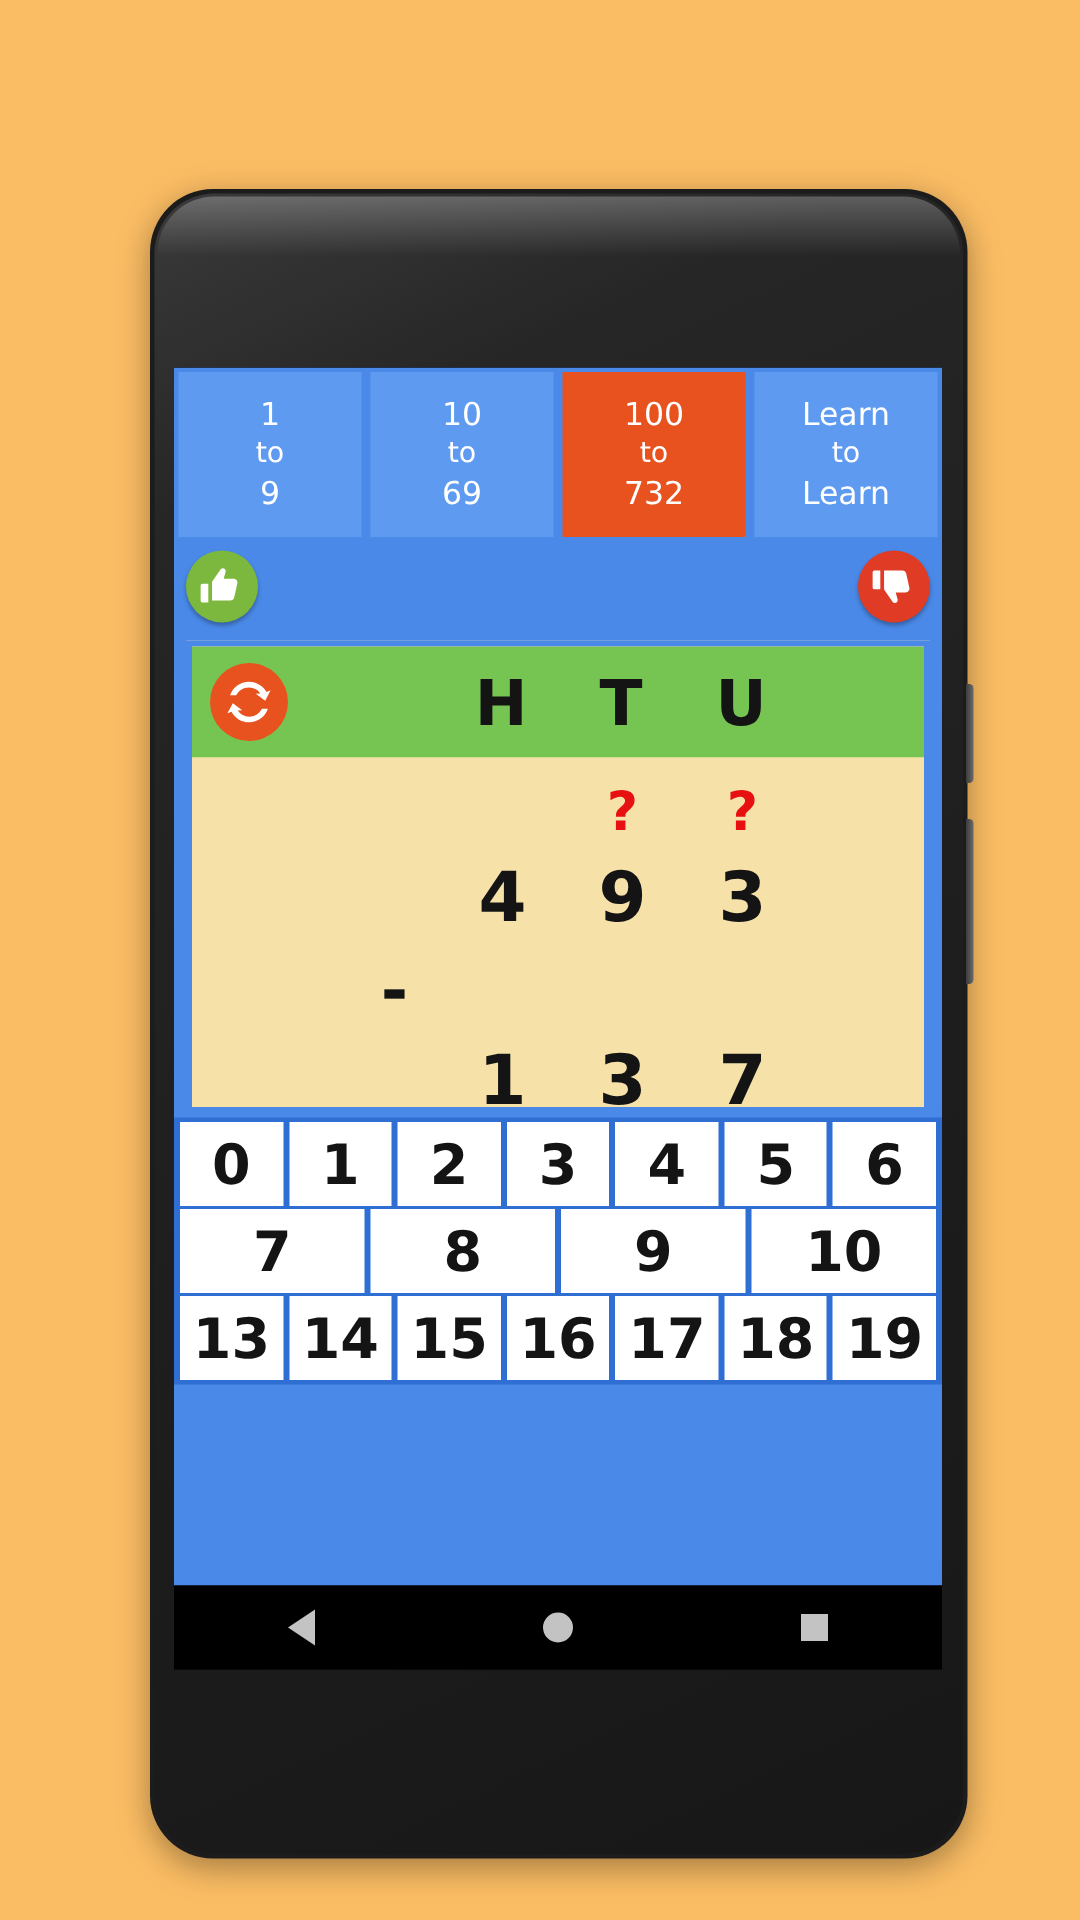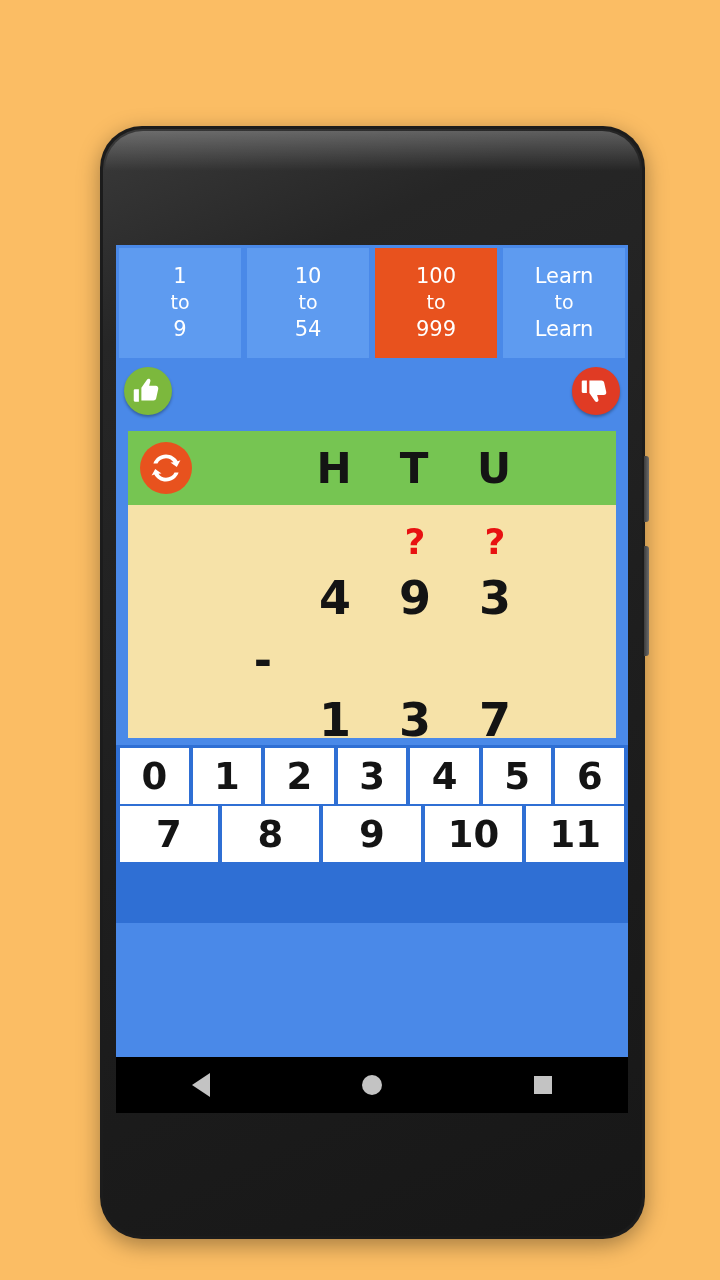--- a/index.html
+++ b/index.html
@@ -245,26 +245,26 @@
 
     <div id="tabbar">
       <div class="tab">
         <span class="l1">1</span>
         <span class="l2">to</span>
         <span class="l3">9</span>
       </div>
       <div class="tab">
         <span class="l1">10</span>
         <span class="l2">to</span>
-        <span class="l3">54</span>
+        <span class="l3">69</span>
       </div>
       <div class="tab active">
         <span class="l1">100</span>
         <span class="l2">to</span>
-        <span class="l3">999</span>
+        <span class="l3">732</span>
       </div>
       <div class="tab">
         <span class="l1">Learn</span>
         <span class="l2">to</span>
         <span class="l3">Learn</span>
       </div>
     </div>
 
     <div id="thumbsbar">
       <div id="thumb-up" class="thumb-btn">
@@ -320,21 +320,29 @@
         <div class="kp-key">3</div>
         <div class="kp-key">4</div>
         <div class="kp-key">5</div>
         <div class="kp-key">6</div>
       </div>
       <div class="kp-row">
         <div class="kp-key">7</div>
         <div class="kp-key">8</div>
         <div class="kp-key">9</div>
         <div class="kp-key">10</div>
-        <div class="kp-key">11</div>
+      </div>
+      <div class="kp-row">
+        <div class="kp-key">13</div>
+        <div class="kp-key">14</div>
+        <div class="kp-key">15</div>
+        <div class="kp-key">16</div>
+        <div class="kp-key">17</div>
+        <div class="kp-key">18</div>
+        <div class="kp-key">19</div>
       </div>
     </div>
   </div>
 
   <div id="navbar">
     <div id="nav-back"></div>
     <div id="nav-home"></div>
     <div id="nav-recents"></div>
   </div>
 </div>

